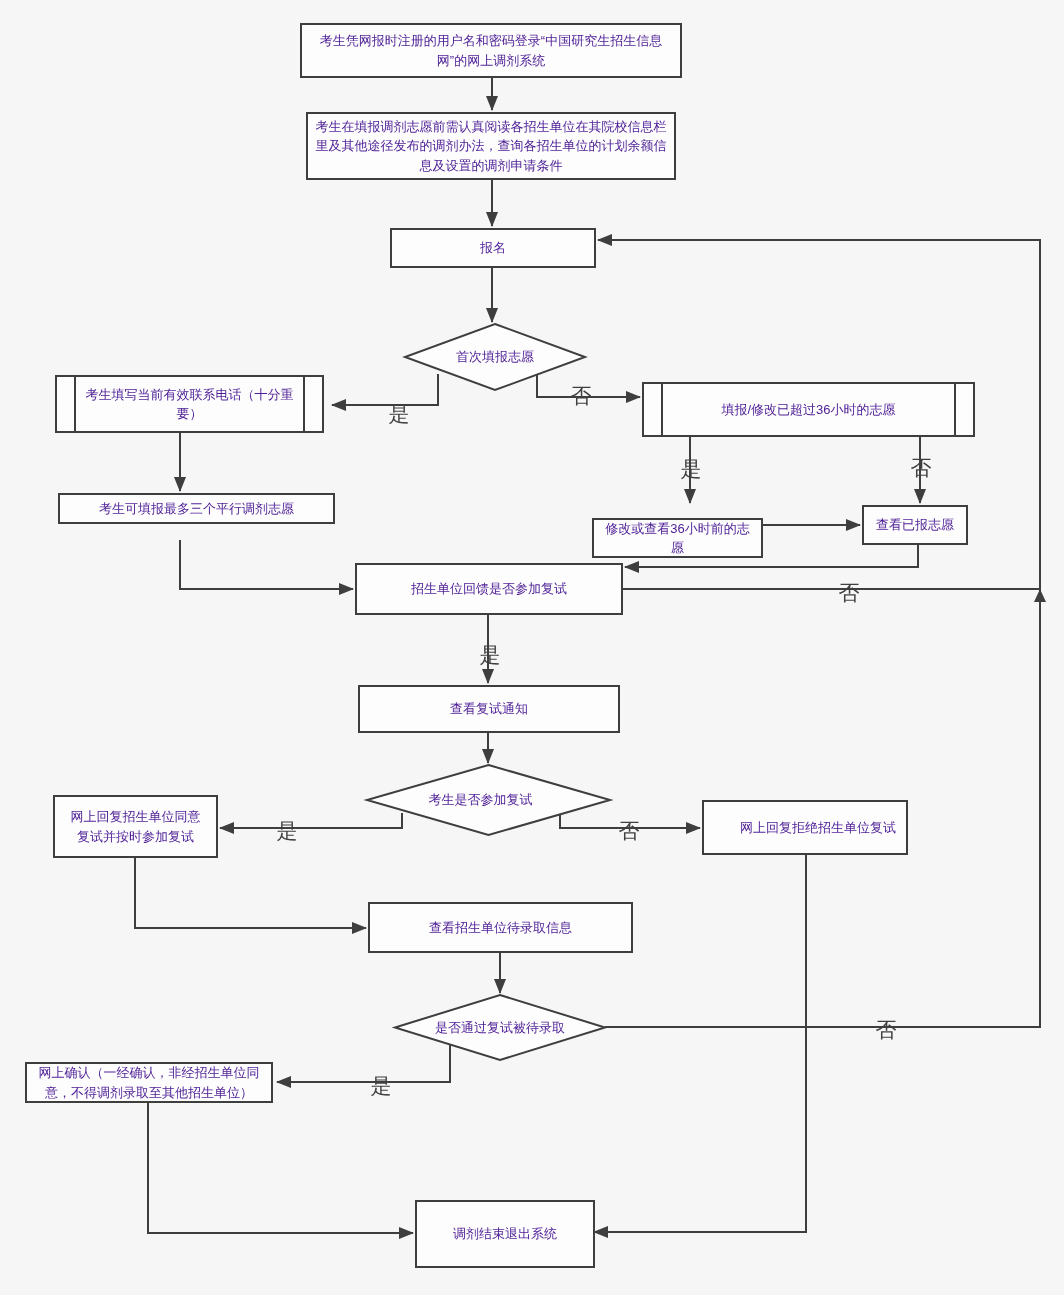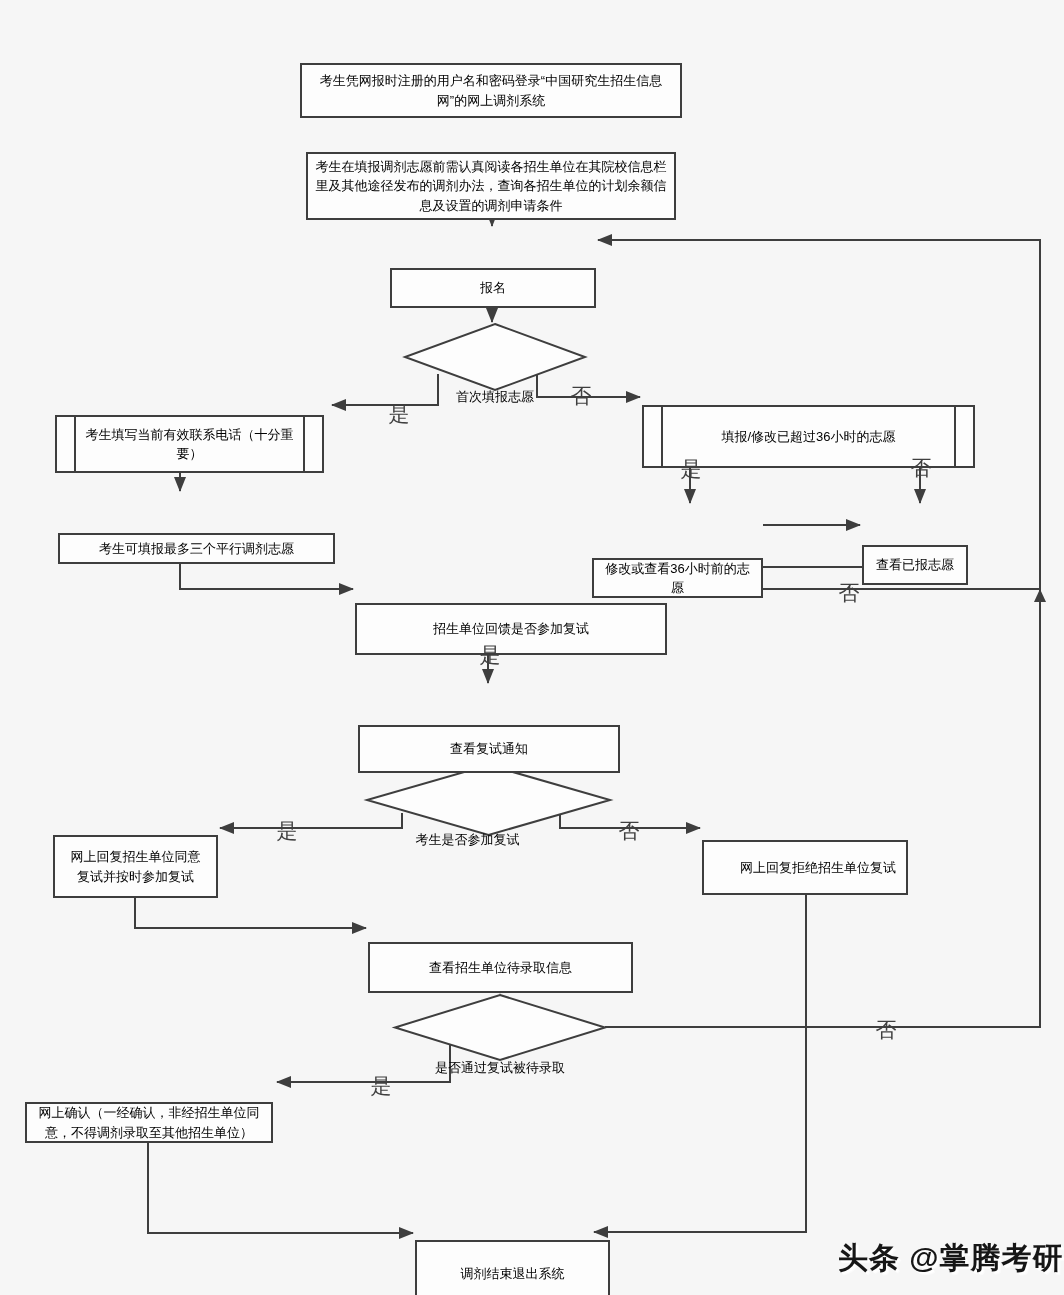--- a/index.html
+++ b/index.html
@@ -11,25 +11,24 @@
     overflow:hidden;
   }
   #edge-layer{position:absolute;left:0;top:0;width:1064px;height:1295px;}
   .node{
     position:absolute;
     display:flex;align-items:center;justify-content:center;
     text-align:center;
     box-sizing:border-box;
     background:#fdfdfd;
     border:2px solid #3e3e3e;
-    color:#000000;
+    color:#4c1d95;
     font-size:13px;
     line-height:1.5;
     padding:3px 10px;
-    margin-top:40px;
   }
   .node.decision{
     background:transparent;border:none;padding:3px 30px;
   }
   .node.predefined{padding:3px 28px;}
   .node.predefined::before,
   .node.predefined::after{
     content:"";position:absolute;top:0;bottom:0;width:2px;background:#3e3e3e;
   }
   .node.predefined::before{left:17px;}
@@ -105,66 +104,65 @@
       </div>
       <div class="node process" data-name="flow-node-n3" style="left: 390px; top: 228px; width: 206px; height: 40px;">
         <span data-name="flow-node-label">报名</span>
       </div>
       <div class="node decision" data-name="flow-node-d1" style="left: 405px; top: 324px; width: 180px; height: 66px;">
         <span data-name="flow-node-label">首次填报志愿</span>
       </div>
       <div class="node predefined" data-name="flow-node-n4" style="left: 55px; top: 375px; width: 269px; height: 58px;">
         <span data-name="flow-node-label">考生填写当前有效联系电话（十分重要）</span>
       </div>
-      <div class="node predefined" data-name="flow-node-n5" style="left: 642px; top: 365px; width: 333px; height: 63px;">
+      <div class="node predefined" data-name="flow-node-n5" style="left: 642px; top: 382px; width: 333px; height: 55px;">
         <span data-name="flow-node-label">填报/修改已超过36小时的志愿</span>
       </div>
       <div class="node process" data-name="flow-node-n6" style="left: 58px; top: 493px; width: 277px; height: 31px;">
         <span data-name="flow-node-label">考生可填报最多三个平行调剂志愿</span>
       </div>
       <div class="node process" data-name="flow-node-n7" style="left: 592px; top: 518px; width: 171px; height: 40px;">
         <span data-name="flow-node-label">修改或查看36小时前的志愿</span>
       </div>
       <div class="node process" data-name="flow-node-n8" style="left: 862px; top: 505px; width: 106px; height: 40px;">
         <span data-name="flow-node-label">查看已报志愿</span>
       </div>
-      <div class="node process" data-name="flow-node-n9" style="left: 355px; top: 563px; width: 312px; height: 52px;">
+      <div class="node process" data-name="flow-node-n9" style="left: 355px; top: 563px; width: 268px; height: 52px;">
         <span data-name="flow-node-label">招生单位回馈是否参加复试</span>
       </div>
       <div class="node process" data-name="flow-node-n10" style="left: 358px; top: 685px; width: 262px; height: 48px;">
         <span data-name="flow-node-label">查看复试通知</span>
       </div>
-      <div class="node decision" data-name="flow-node-d2" style="left: 346px; top: 765px; width: 243px; height: 70px;">
+      <div class="node decision" data-name="flow-node-d2" style="left: 359px; top: 765px; width: 243px; height: 70px;">
         <span data-name="flow-node-label">考生是否参加复试</span>
       </div>
       <div class="node process" data-name="flow-node-n11" style="left: 53px; top: 795px; width: 165px; height: 63px;">
         <span data-name="flow-node-label">网上回复招生单位同意复试并按时参加复试</span>
       </div>
       <div class="node process" data-name="flow-node-n12" style="left: 702px; top: 800px; width: 206px; height: 55px; justify-content: flex-end;">
         <span data-name="flow-node-label">网上回复拒绝招生单位复试</span>
       </div>
       <div class="node process" data-name="flow-node-n13" style="left: 368px; top: 902px; width: 265px; height: 51px;">
         <span data-name="flow-node-label">查看招生单位待录取信息</span>
       </div>
       <div class="node decision" data-name="flow-node-d3" style="left: 395px; top: 995px; width: 210px; height: 65px;">
         <span data-name="flow-node-label">是否通过复试被待录取</span>
       </div>
       <div class="node process" data-name="flow-node-n14" style="left: 25px; top: 1062px; width: 248px; height: 41px;">
         <span data-name="flow-node-label">网上确认（一经确认，非经招生单位同意，不得调剂录取至其他招生单位）</span>
       </div>
-      <div class="node process" data-name="flow-node-n15" style="left: 415px; top: 1200px; width: 195px; height: 68px;">
+      <div class="node process" data-name="flow-node-n15" style="left: 415px; top: 1200px; width: 180px; height: 68px;">
         <span data-name="flow-node-label">调剂结束退出系统</span>
       </div>
     </div>
   <div id="label-layer">
       <span class="edge-label" data-name="branch-label" style="left: 399px; top: 414px;">是</span>
       <span class="edge-label" data-name="branch-label" style="left: 581px; top: 396px;">否</span>
       <span class="edge-label" data-name="branch-label" style="left: 691px; top: 469px;">是</span>
       <span class="edge-label" data-name="branch-label" style="left: 921px; top: 468px;">否</span>
       <span class="edge-label" data-name="branch-label" style="left: 849px; top: 593px;">否</span>
       <span class="edge-label" data-name="branch-label" style="left: 490px; top: 655px;">是</span>
       <span class="edge-label" data-name="branch-label" style="left: 287px; top: 831px;">是</span>
       <span class="edge-label" data-name="branch-label" style="left: 629px; top: 831px;">否</span>
       <span class="edge-label" data-name="branch-label" style="left: 381px; top: 1086px;">是</span>
       <span class="edge-label" data-name="branch-label" style="left: 886px; top: 1030px;">否</span>
     </div>
-  <div id="watermark" data-name="watermark-text">头条 @掌腾考研</div>
 </div>
 
 </body></html>

